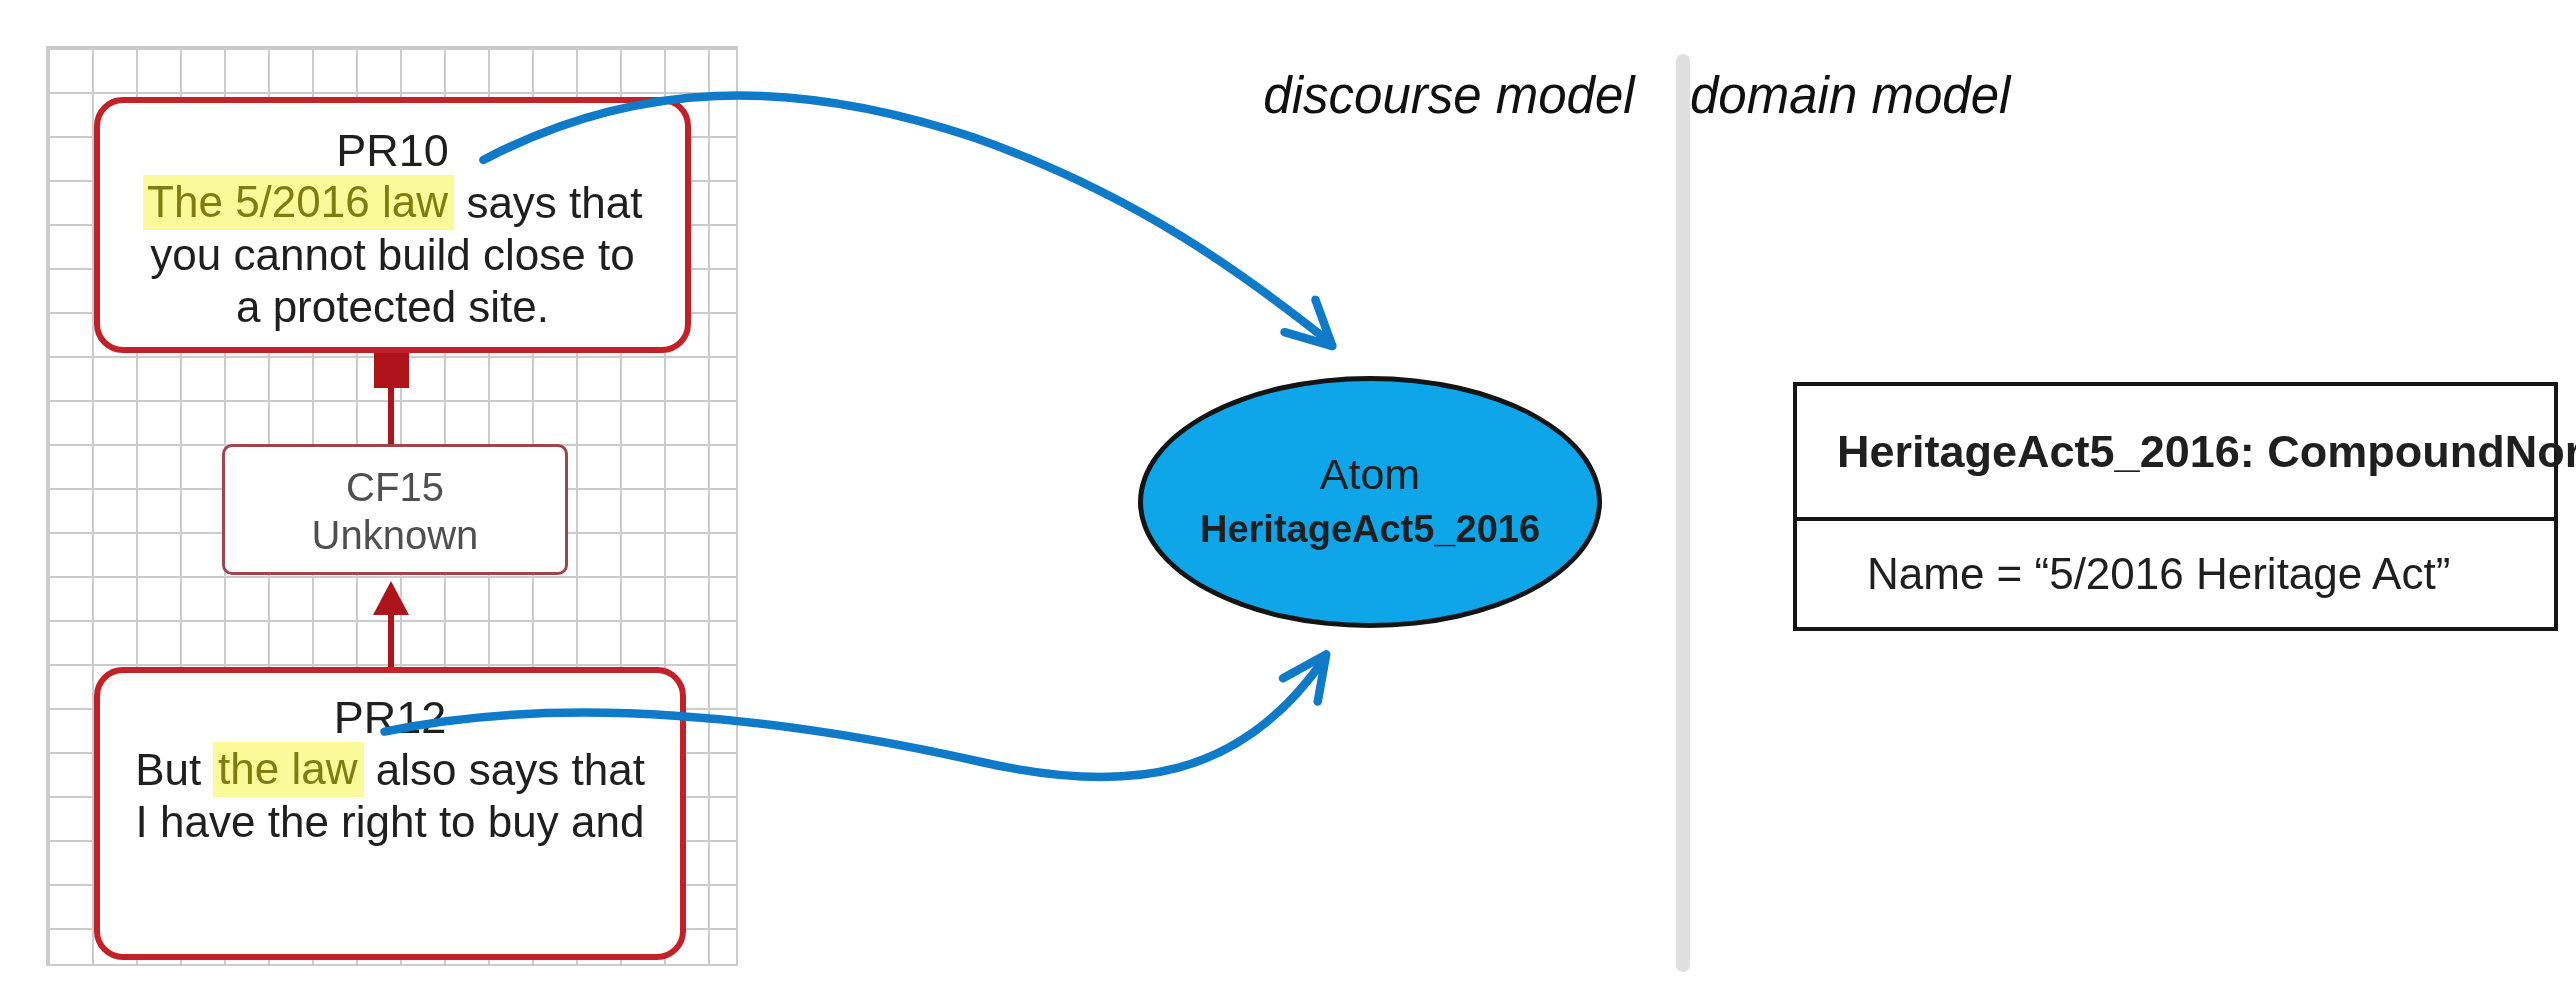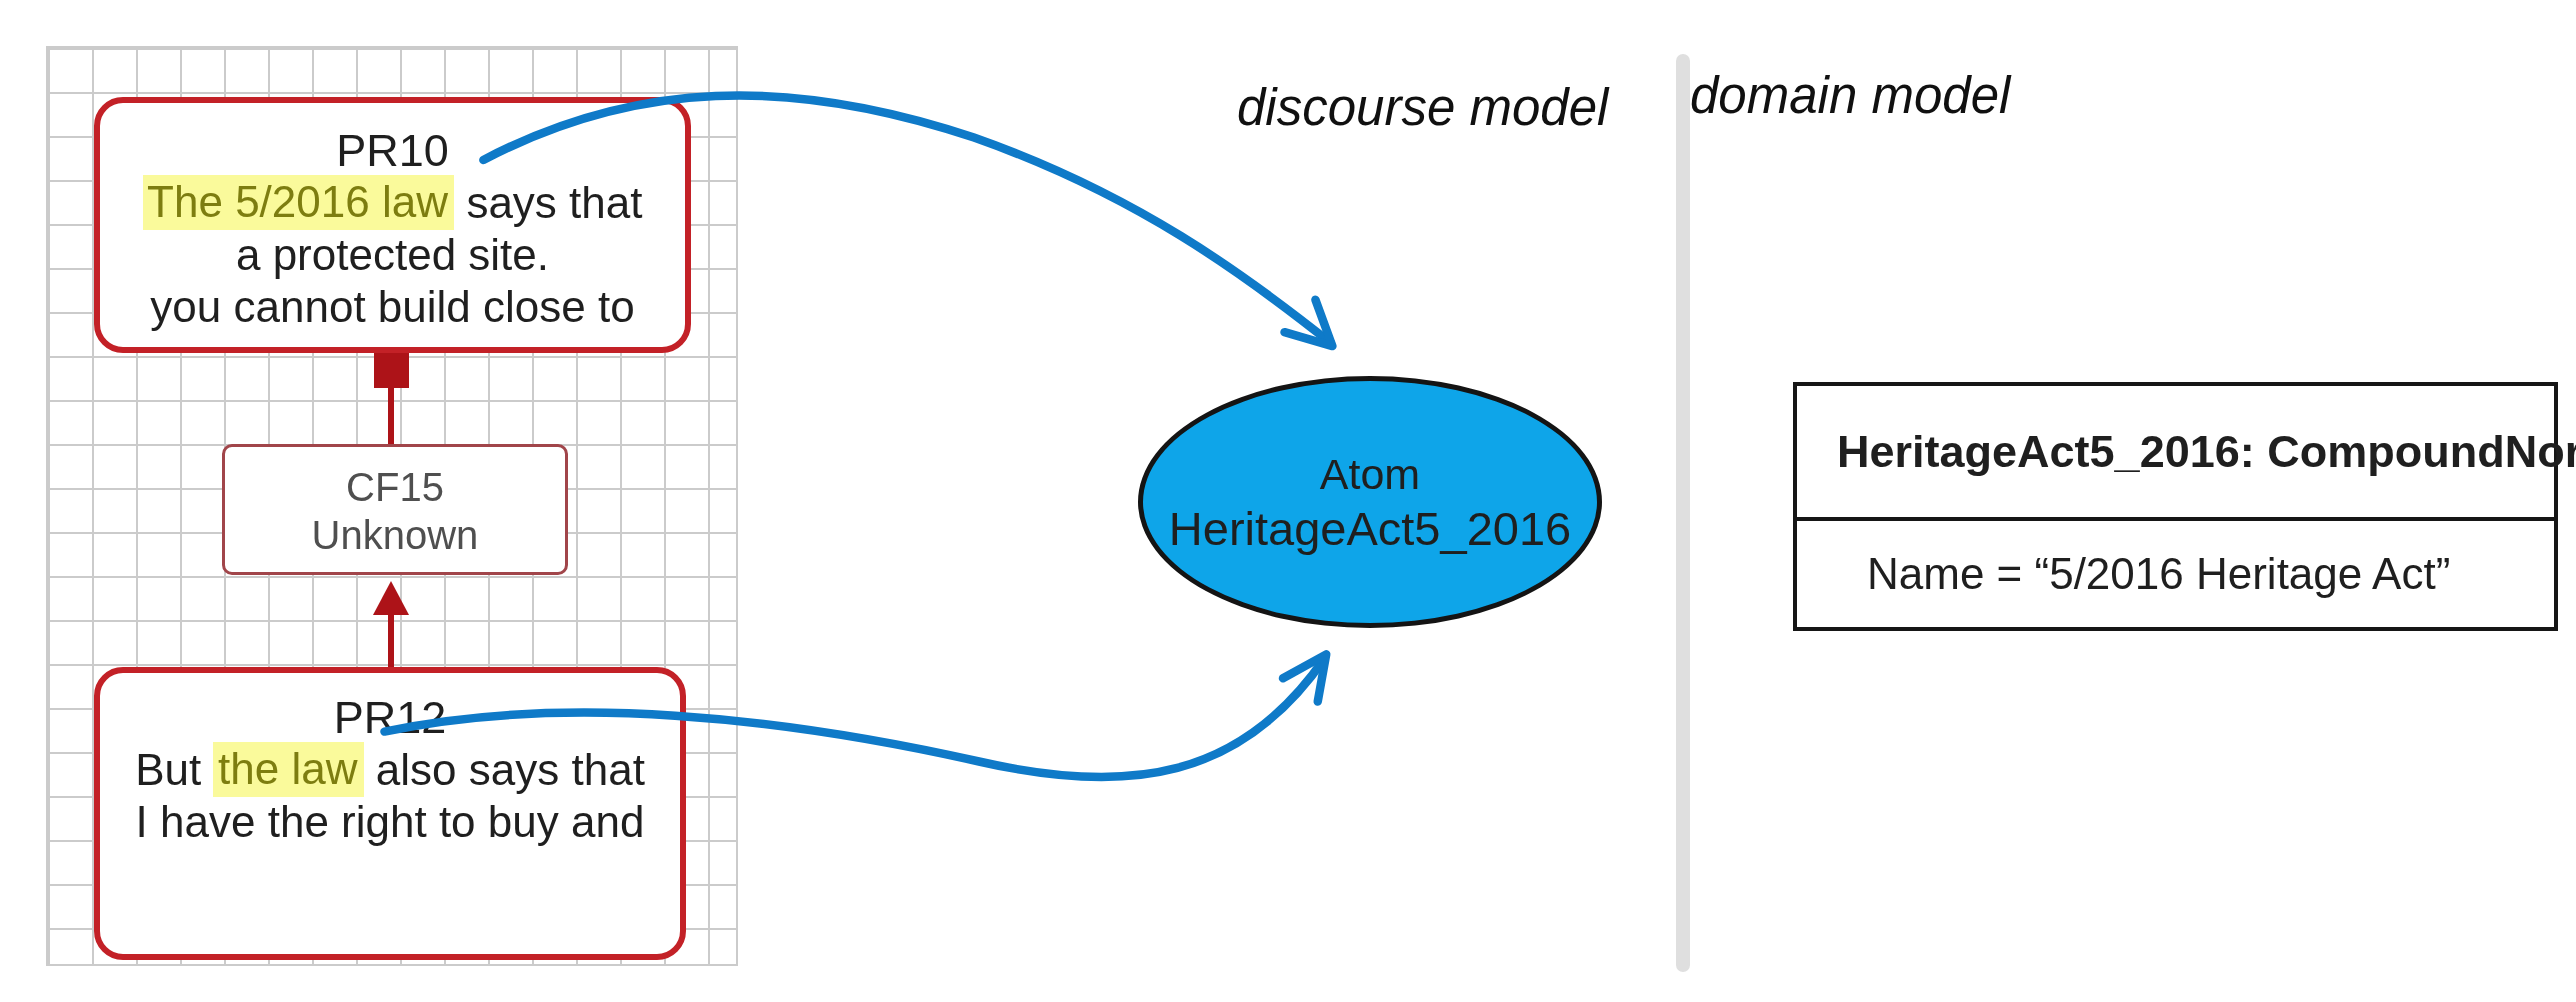--- a/index.html
+++ b/index.html
@@ -41,26 +41,26 @@
   .red-arrowhead{position:absolute;left:373px;top:581px;width:0;height:0;
     border-left:18px solid transparent;border-right:18px solid transparent;
     border-bottom:34px solid var(--dark-red,#ad1318);}
 
   
   .atom-ellipse{position:absolute;left:1138px;top:376px;width:464px;height:252px;
     background:#0ea5e9;border:5.4px solid #141414;border-radius:50%;
     display:flex;flex-direction:column;align-items:center;justify-content:center;
     text-align:center;box-sizing:border-box;}
   .atom-type{font-size:43px;line-height:54px;}
-  .atom-name{font-size:47px;line-height:56px;font-weight:normal;text-align:right;}
+  .atom-name{font-size:38px;line-height:56px;font-weight:bold;text-align:right;}
 
   
   .model-label{position:absolute;top:66px;font-style:italic;font-size:51px;
     color:#101010;white-space:nowrap;}
-  .label-discourse{left:1237px;width:424px;text-align:left;margin-top:12px;}
+  .label-discourse{left:1237px;width:424px;text-align:center;}
   .label-domain{left:1690px;}
   .divider{position:absolute;left:1676px;top:54px;width:14px;height:918px;
     background:var(--divider,#dfdfdf);border-radius:7px;}
 
   
   .class-box{position:absolute;left:1793px;top:382px;width:765px;height:249px;
     background:#fff;border:4.6px solid #161616;box-sizing:border-box;
     display:flex;flex-direction:column;}
   .class-title{flex:0 0 131px;border-bottom:4.6px solid #161616;display:flex;
     align-items:center;padding-left:40px;font-weight:bold;font-size:45px;white-space:nowrap;}
@@ -75,22 +75,22 @@
 </head>
 <body>
 
 <div class="page">
 
   <div class="grid-panel"></div>
 
   <div class="prbox pr10">
     <div class="title">PR10</div>
     <div><span class="hl">The 5/2016 law</span><span> says that</span></div>
+    <div>you cannot build close to</div>
     <div>a protected site.</div>
-    <div>you cannot build close to</div>
   </div>
 
   <div class="sq-connector"></div>
   <div class="red-line a"></div>
 
   <div class="cfbox">
     <div>CF15</div>
     <div>Unknown</div>
   </div>
 

